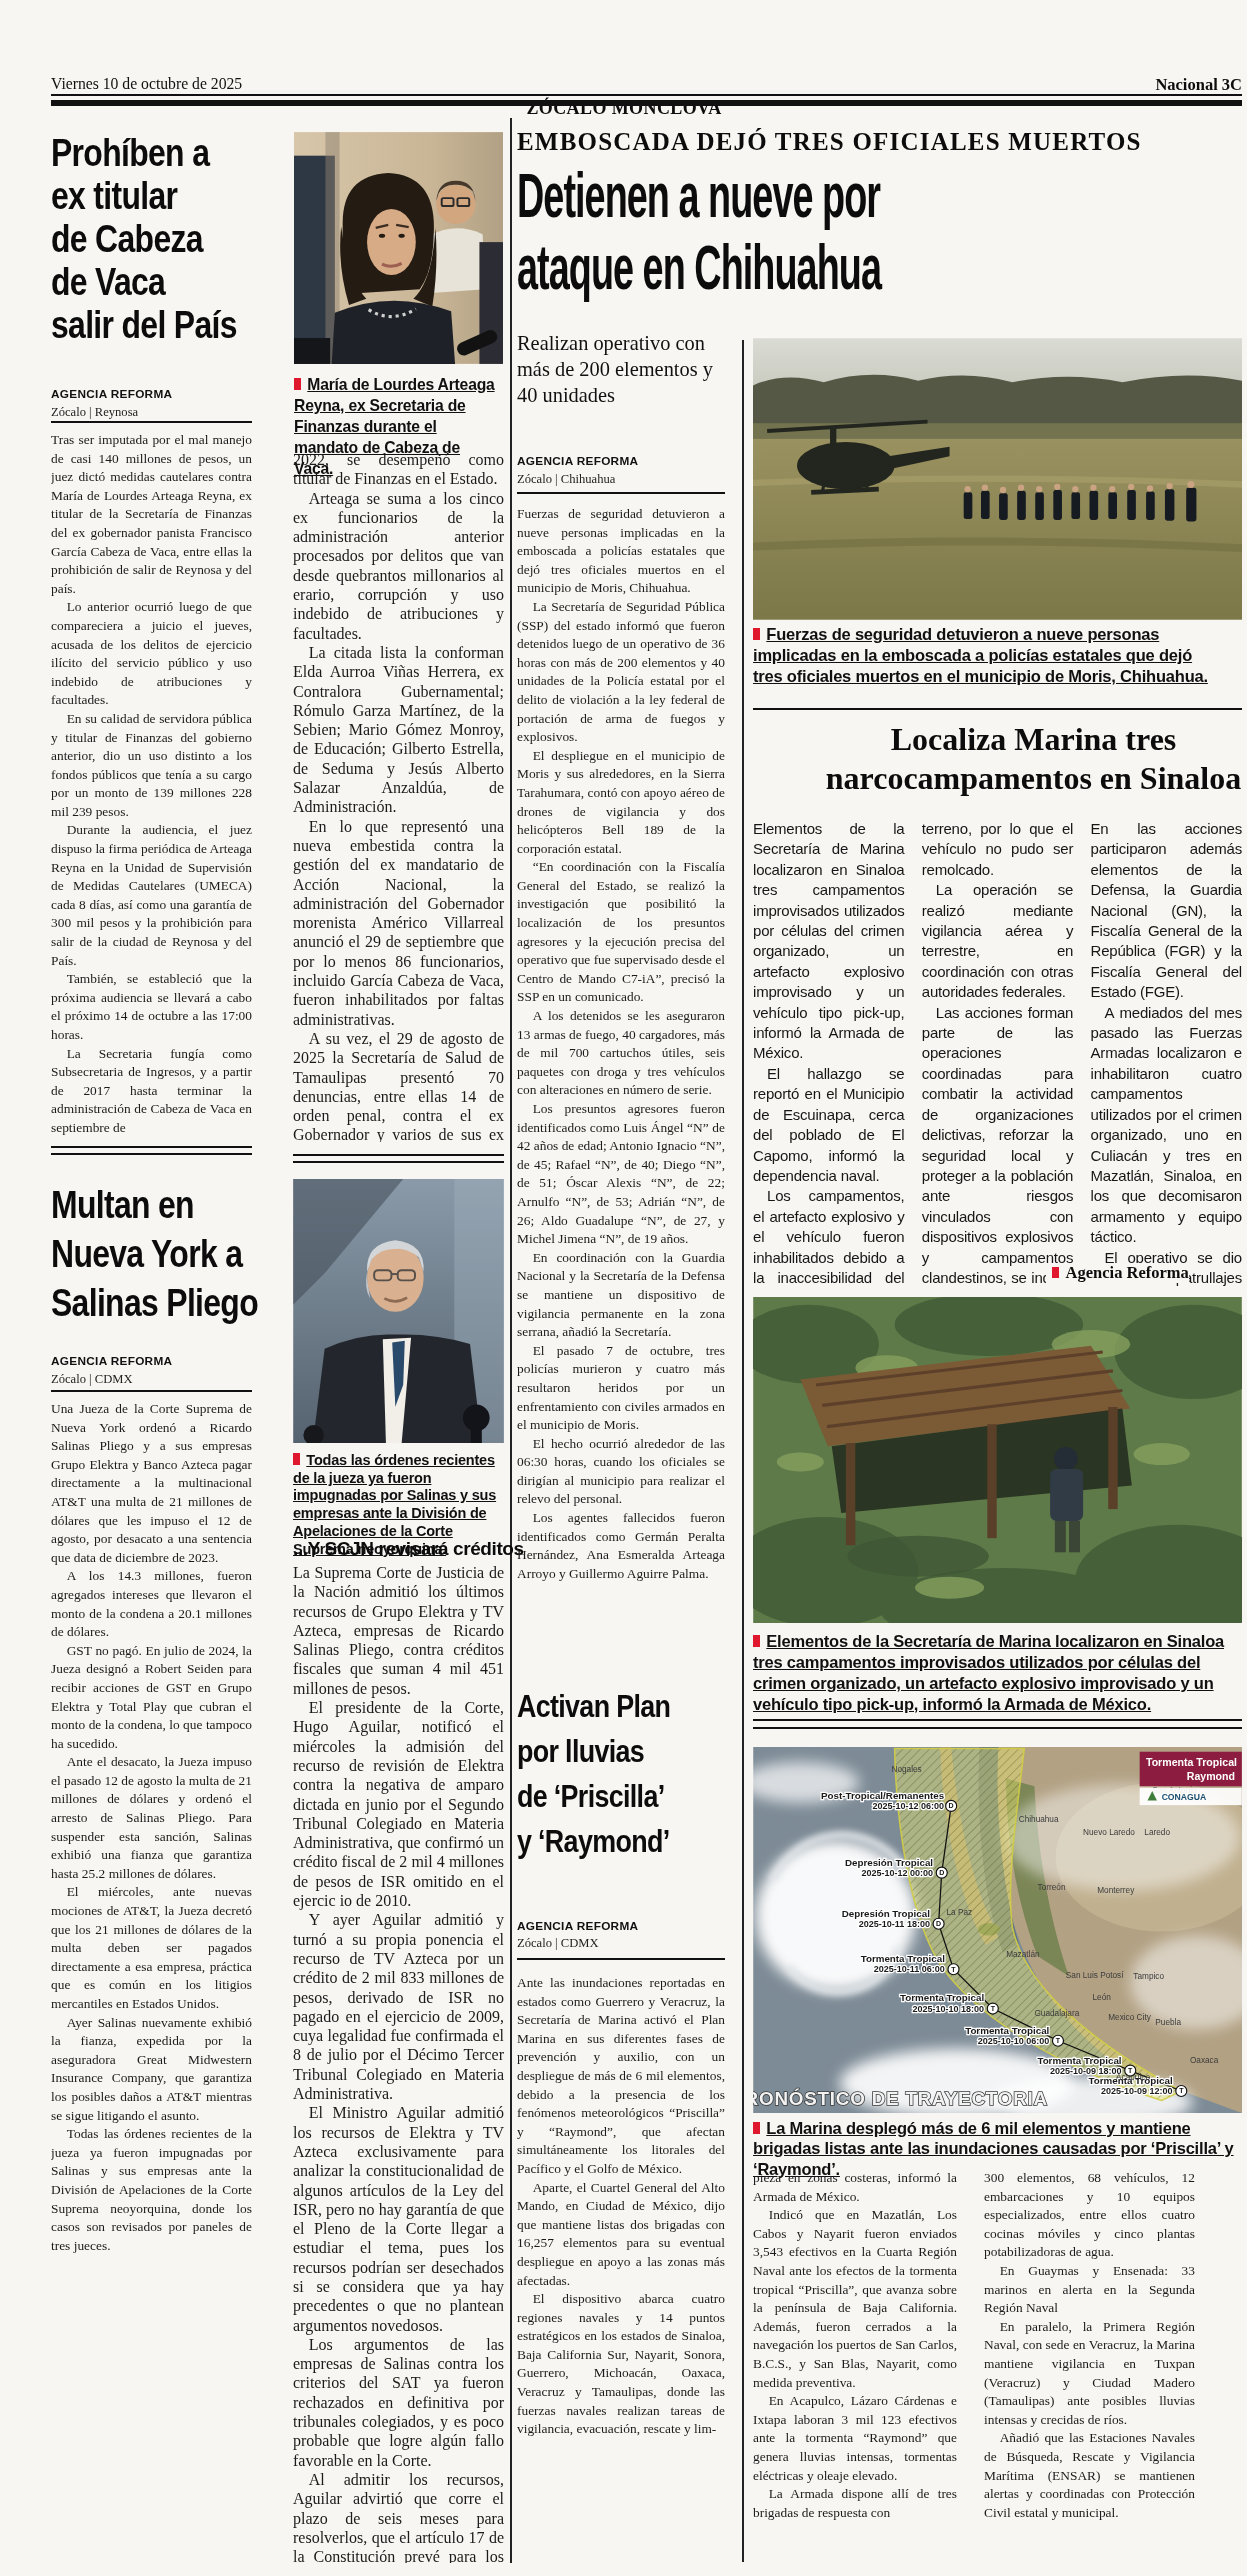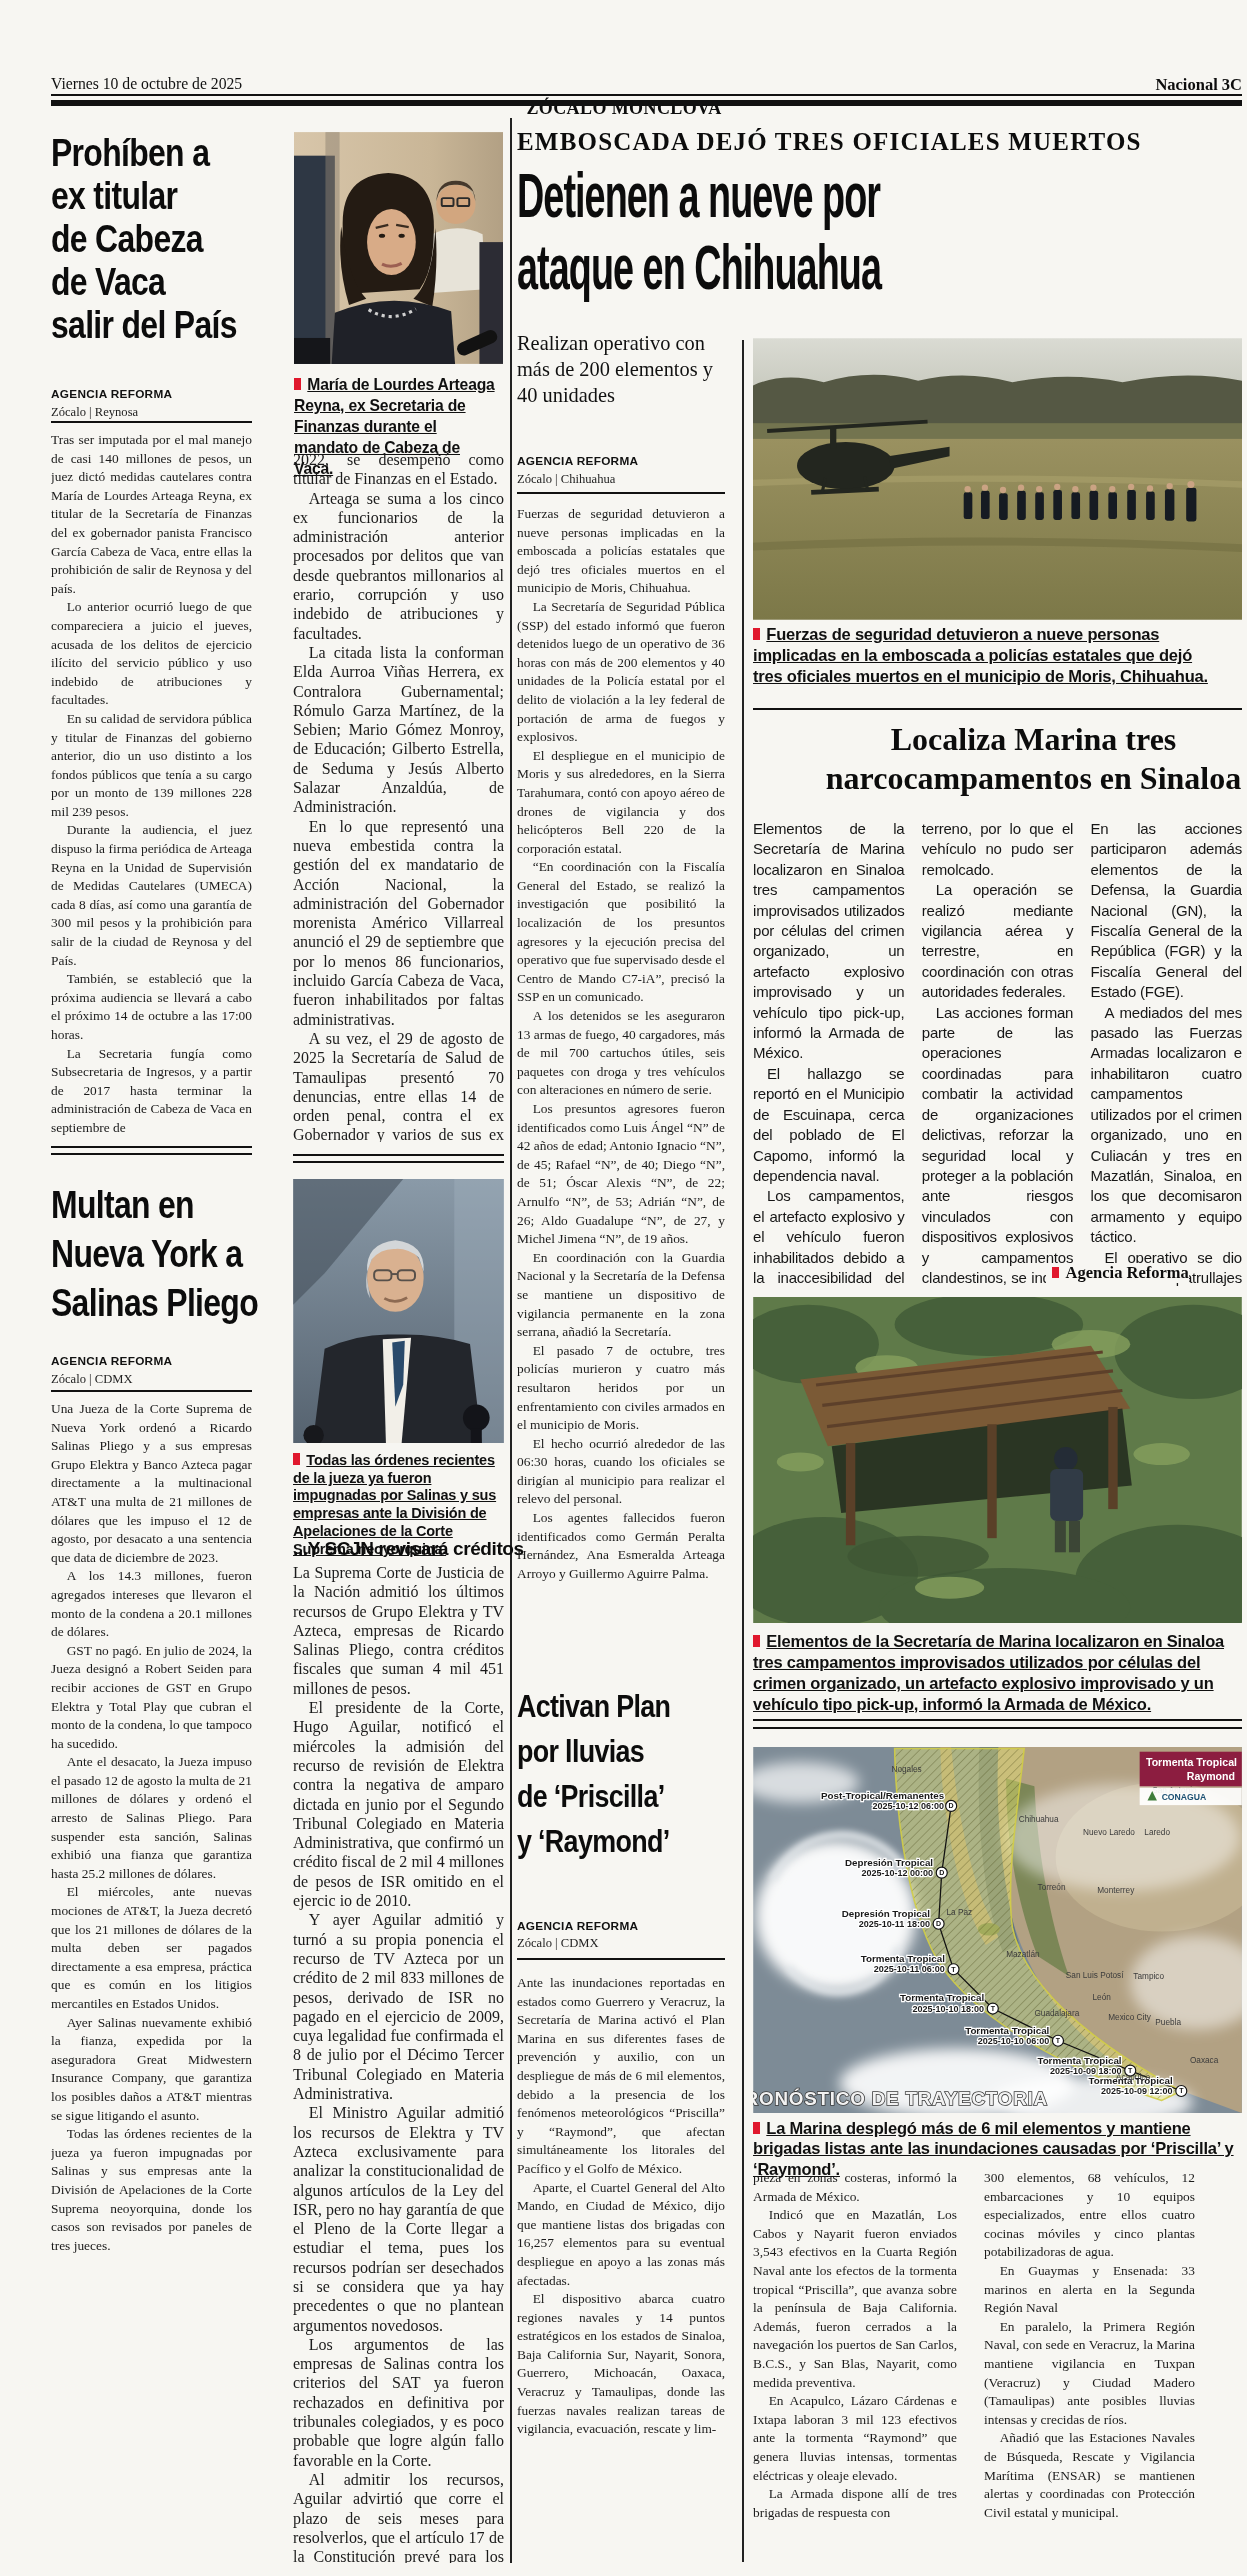--- a/index.html
+++ b/index.html
@@ -191,21 +191,21 @@
     <div class="hl-line">Detienen a nueve por</div>
     <div class="hl-line">ataque en Chihuahua</div>
   </div>
   <div class="abs deck" style="left:517px;top:330px;width:198px;">Realizan operativo con más de 200 elementos y 40 unidades</div>
   <div class="abs agency" style="left:517px;top:454px;">AGENCIA REFORMA</div>
   <div class="abs place" style="left:517px;top:470px;">Zócalo | Chihuahua</div>
   <div class="hr" style="left:517px;top:492px;width:208px;height:1.6px;"></div>
   <div class="abs body-text" style="left:517px;top:505px;width:208px;height:1176px;">
     <p class="nofirst">Fuerzas de seguridad detuvieron a nueve personas implicadas en la emboscada a policías estatales que dejó tres oficiales muertos en el municipio de Moris, Chihuahua.</p>
     <p>La Secretaría de Seguridad Pública (SSP) del estado informó que fueron detenidos luego de un operativo de 36 horas con más de 200 elementos y 40 unidades de la Policía estatal por el delito de violación a la ley federal de portación de arma de fuegos y explosivos.</p>
-    <p>El despliegue en el municipio de Moris y sus alrededores, en la Sierra Tarahumara, contó con apoyo aéreo de drones de vigilancia y dos helicópteros Bell 220 de la corporación estatal.</p>
+    <p>El despliegue en el municipio de Moris y sus alrededores, en la Sierra Tarahumara, contó con apoyo aéreo de drones de vigilancia y dos helicópteros Bell 189 de la corporación estatal.</p>
     <p>“En coordinación con la Fiscalía General del Estado, se realizó la investigación que posibilitó la localización de los presuntos agresores y la ejecución precisa del operativo que fue supervisado desde el Centro de Mando C7-iA”, precisó la SSP en un comunicado.</p>
     <p>A los detenidos se les aseguraron 13 armas de fuego, 40 cargadores, más de mil 700 cartuchos útiles, seis paquetes con droga y tres vehículos con alteraciones en número de serie.</p>
     <p>Los presuntos agresores fueron identificados como Luis Ángel “N” de 42 años de edad; Antonio Ignacio “N”, de 45; Rafael “N”, de 40; Diego “N”, de 51; Óscar Alexis “N”, de 22; Arnulfo “N”, de 53; Adrián “N”, de 26; Aldo Guadalupe “N”, de 27, y Michel Jimena “N”, de 19 años.</p>
     <p>En coordinación con la Guardia Nacional y la Secretaría de la Defensa se mantiene un dispositivo de vigilancia permanente en la zona serrana, añadió la Secretaría.</p>
     <p>El pasado 7 de octubre, tres policías murieron y cuatro más resultaron heridos por un enfrentamiento con civiles armados en el municipio de Moris.</p>
     <p>El hecho ocurrió alrededor de las 06:30 horas, cuando los oficiales se dirigían al municipio para realizar el relevo del personal.</p>
     <p>Los agentes fallecidos fueron identificados como Germán Peralta Hernández, Ana Esmeralda Arteaga Arroyo y Guillermo Aguirre Palma.</p>
   </div>
 
   <div class="abs" style="left:753px;top:338px;width:489px;height:282px;">

